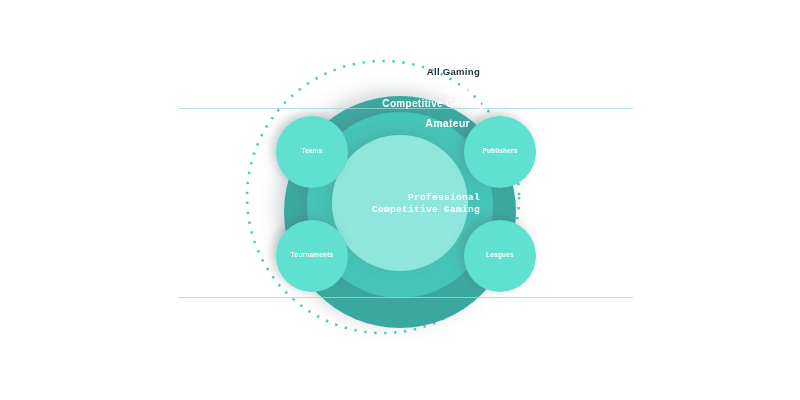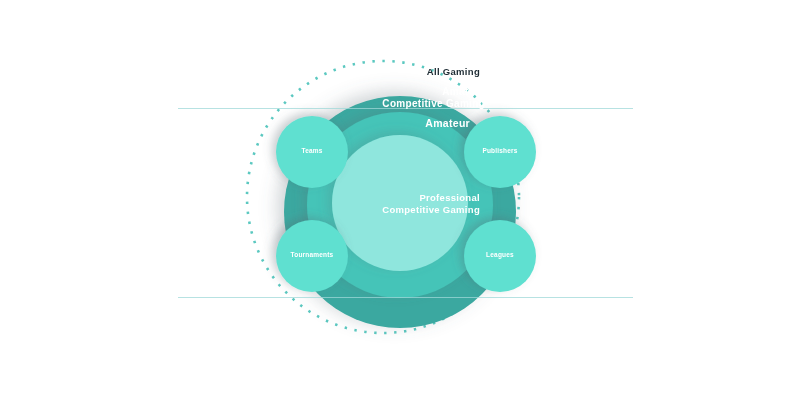--- a/index.html
+++ b/index.html
@@ -72,20 +72,21 @@
     color: #ffffff;
   }
 
   #label-professional {
     left: 330px;
     top: 192px;
     width: 150px;
     font-size: 9.5px;
     font-weight: bold;
     color: #ffffff;
+    font-family: Liberation Mono, monospace;
   }
 
   .node-label {
     position: absolute;
     text-align: center;
     font-size: 6.5px;
     font-weight: bold;
     color: #ffffff;
     letter-spacing: 0.2px;
     pointer-events: none;

